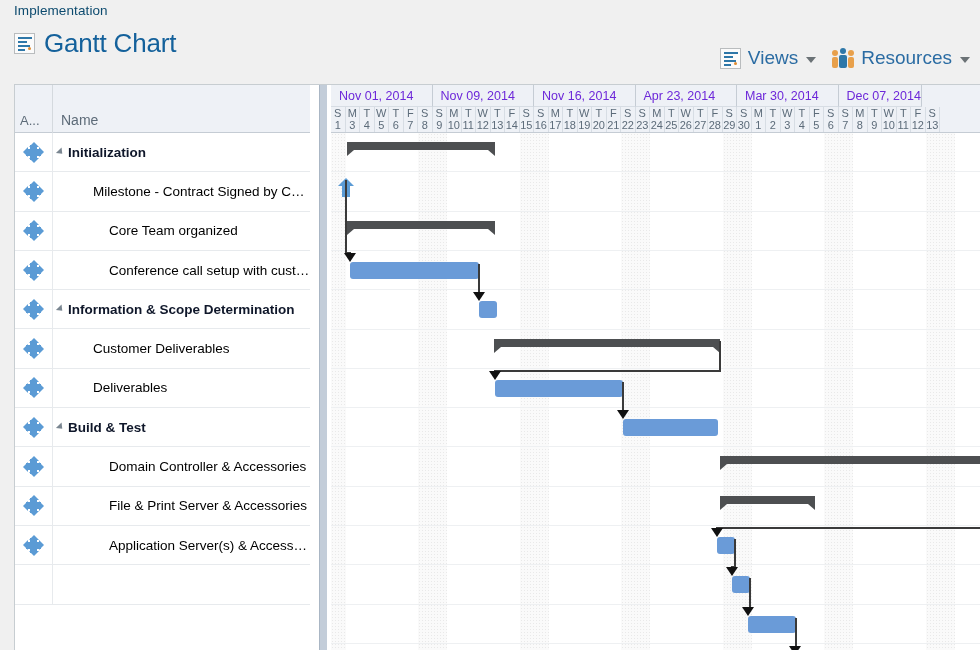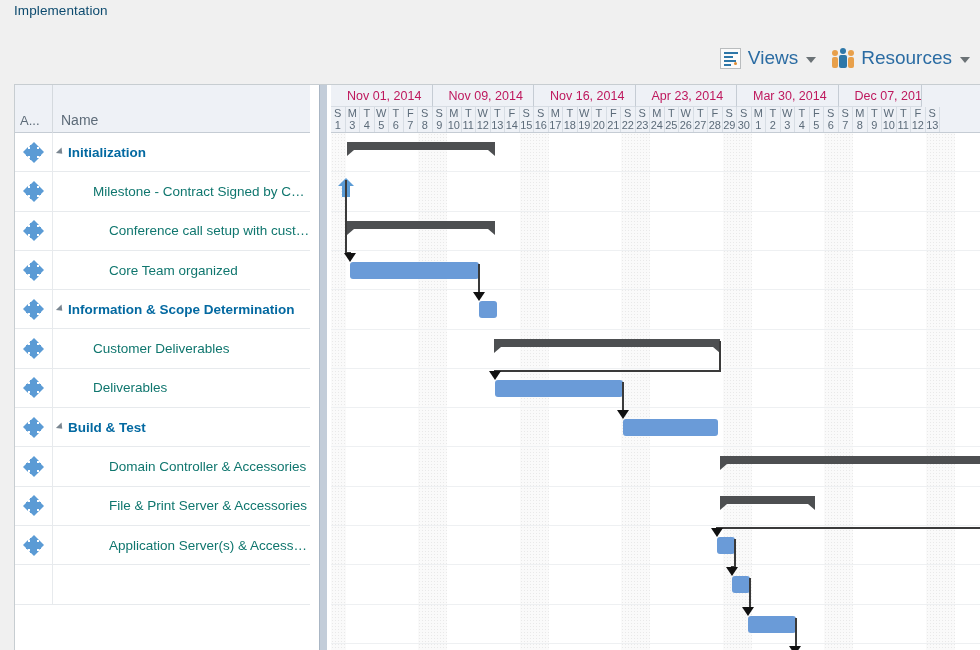--- a/index.html
+++ b/index.html
@@ -150,24 +150,24 @@
     overflow: hidden; white-space: nowrap;
   }
   .collapse-tri {
     width: 0; height: 0; flex: 0 0 auto; margin-right: 5px;
     border-left: 5px solid #7a8691;
     border-top: 4px solid transparent; border-bottom: 4px solid transparent;
     transform: rotate(45deg);
     cursor: pointer;
   }
   .nm {
-    font-size: 13.5px; color: #0f766e;
+    font-size: 13.5px; color: #000000;
     overflow: hidden; text-overflow: ellipsis; white-space: nowrap;
   }
-  .lvl0 .nm { font-weight: bold; color: #0369a1; }
+  .lvl0 .nm { font-weight: bold; color: #0f172a; }
   .lvl1 .nm { font-weight: bold; color: #13628f; }
   .lvl0 { padding-left: 5px; }
   .lvl1 { padding-left: 23px; }
   .lvl-leaf1 { padding-left: 40px; }
   .lvl-leaf2 { padding-left: 56px; }
 
   
   #splitter {
     position: absolute; left: 295px; top: 0; width: 21px; height: 566px;
     background: #ffffff; cursor: col-resize;
@@ -189,22 +189,22 @@
   #chart-head {
     position: absolute; left: 0; top: 0; width: 1200px; height: 48px;
     background: #eef1f6;
     border-bottom: 1px solid #c5ccd4;
   }
   .wk {
     position: absolute; top: 0; height: 22px;
     border-right: 1px solid #c5ccd4;
     border-bottom: 1px solid #d7dde4;
     background: #eef1f6;
-    font-size: 12.5px; color: #be185d;
-    padding-left: 16px; line-height: 22px;
+    font-size: 12.5px; color: #6d28d9;
+    padding-left: 8px; line-height: 22px;
     overflow: hidden; white-space: nowrap;
   }
   .dayhdr {
     position: absolute; top: 22px; height: 25px; width: 14.5px;
     border-right: 1px solid #d7dde4;
     font-size: 11px; color: #5c6b79;
     text-align: center; overflow: hidden;
   }
   .dayhdr .dow { display: block; height: 12px; line-height: 12px; }
   .dayhdr .dnum { display: block; height: 13px; line-height: 13px; }
@@ -268,20 +268,30 @@
   }
 </style>
 </head>
 <body>
 
 <div id="app">
 
   <div id="breadcrumb">Implementation</div>
 
   <div id="title-row">
+    <div id="page-title-wrap">
+      <span class="doc-icon">
+        <i class="l1"></i>
+          <i class="l2"></i>
+          <i class="l3"></i>
+          <i class="l4"></i>
+          <b></b>
+      </span>
+      <span id="page-title">Gantt Chart</span>
+    </div>
 
     <div id="toolbar">
       <div class="tb-btn">
         <span class="doc-icon">
           <i class="l1"></i>
             <i class="l2"></i>
             <i class="l3"></i>
             <i class="l4"></i>
             <b></b>
         </span>
@@ -345,34 +355,34 @@
           <div class="trow">
             <div class="cell-attach">
               <span class="move-icon">
                 <s class="up"></s>
                 <s class="dn"></s>
                 <s class="lf"></s>
                 <s class="rt"></s>
               </span>
             </div>
             <div class="cell-name lvl-leaf2">
+              <span class="nm">Core Team organized</span>
+            </div>
+          </div>
+          <div class="trow">
+            <div class="cell-attach">
+              <span class="move-icon">
+                <s class="up"></s>
+                <s class="dn"></s>
+                <s class="lf"></s>
+                <s class="rt"></s>
+              </span>
+            </div>
+            <div class="cell-name lvl-leaf2">
               <span class="nm">Conference call setup with cust…</span>
-            </div>
-          </div>
-          <div class="trow">
-            <div class="cell-attach">
-              <span class="move-icon">
-                <s class="up"></s>
-                <s class="dn"></s>
-                <s class="lf"></s>
-                <s class="rt"></s>
-              </span>
-            </div>
-            <div class="cell-name lvl-leaf2">
-              <span class="nm">Core Team organized</span>
             </div>
           </div>
           <div class="trow">
             <div class="cell-attach">
               <span class="move-icon">
                 <s class="up"></s>
                 <s class="dn"></s>
                 <s class="lf"></s>
                 <s class="rt"></s>
               </span>

